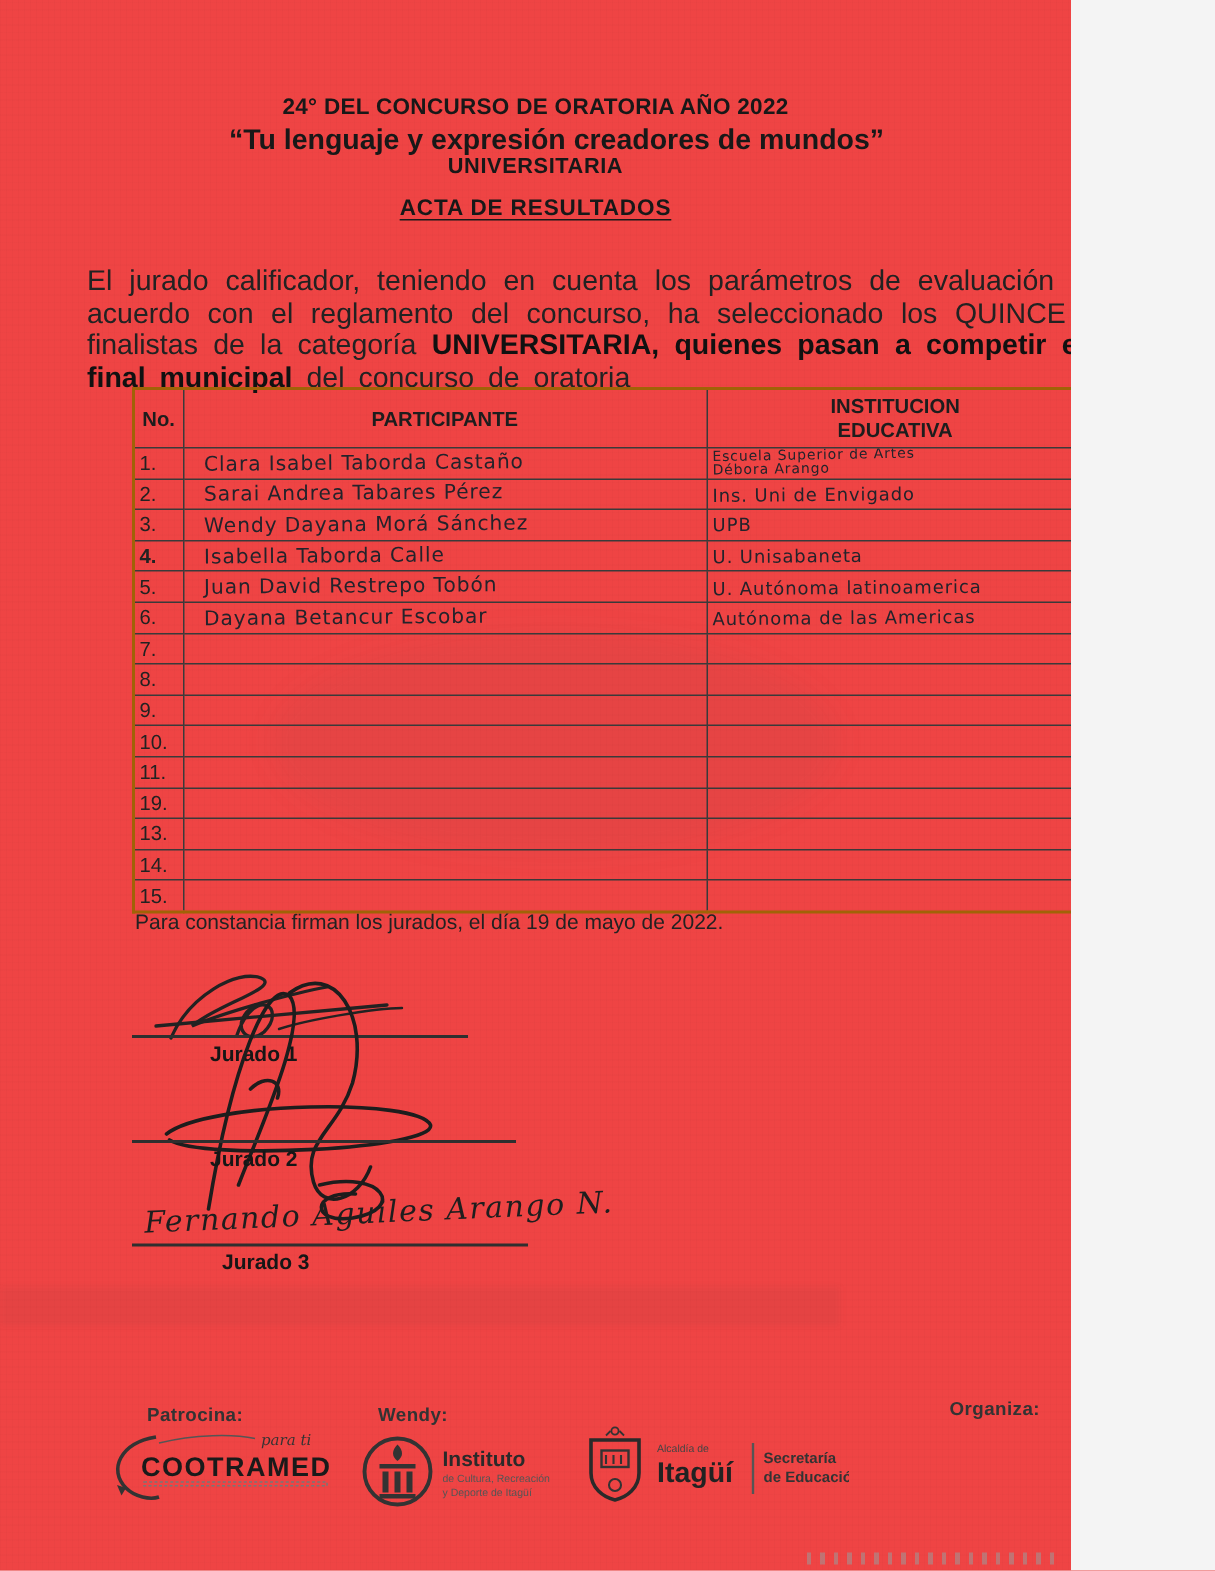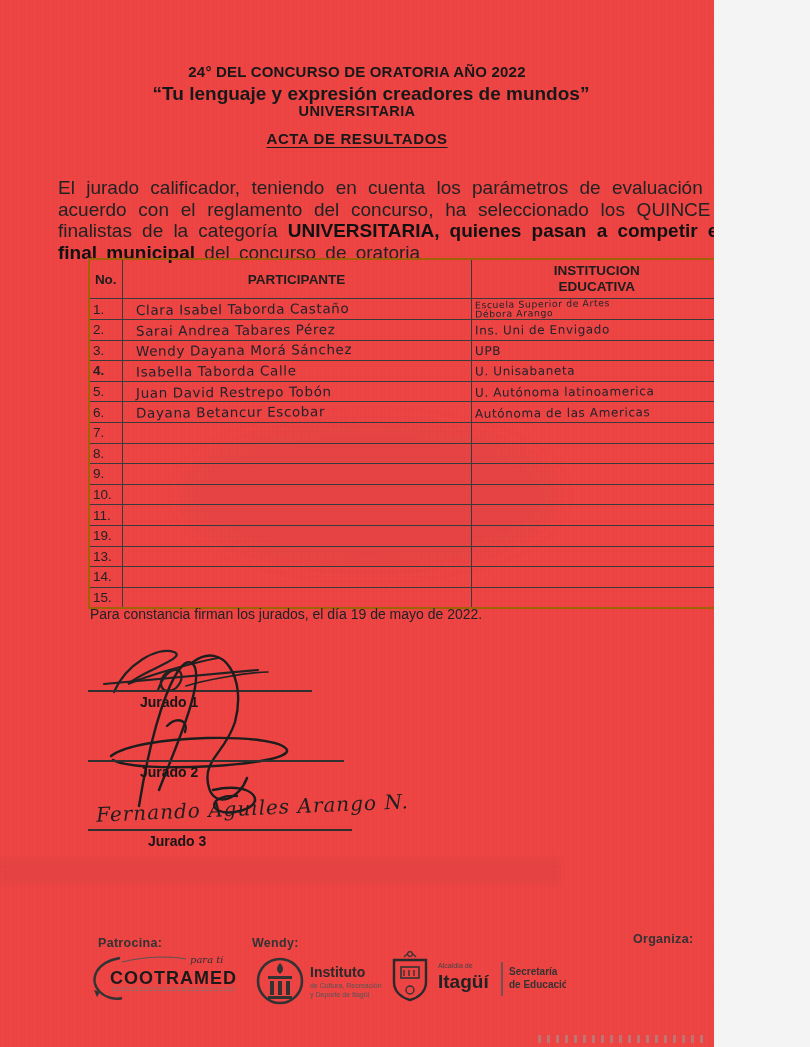--- a/index.html
+++ b/index.html
@@ -198,32 +198,32 @@
   <div class="sig-label" style="left:140px;top:764px;">Jurado 2</div>
 
   <div class="sig-name" style="left:96px;top:796px;">Fernando Aguiles Arango N.</div>
   <div class="sig-line" style="left:88px;top:829px;width:264px;"></div>
   <div class="sig-label" style="left:148px;top:833px;text-align:center;">Jurado 3</div>
 
   <div class="foot-label" style="left:62px;top:936px;padding-left:36px;">Patrocina:</div>
   <div class="foot-label" style="left:252px;top:936px;">Wendy:</div>
   <div class="foot-label" style="left:585px;top:932px;margin-left:48px;">Organiza:</div>
 
-  <div class="logo" style="left:86px;top:950px;">
+  <div class="logo" style="left:70px;top:950px;">
     <svg width="170" height="58" viewBox="0 0 170 58">
       <path d="M34,8 C10,12 2,30 14,42 C20,48 30,50 36,48" fill="none" stroke="#333" stroke-width="2.4"></path>
       <path d="M14,42 l-6,-2 l3,7 z" fill="#333"></path>
       <path d="M36,12 C60,6 86,6 100,9" fill="none" stroke="#555" stroke-width="1"></path>
       <text x="104" y="13" font-family="DejaVu Serif, serif" font-style="italic" font-size="10" fill="#333" id="cootramed-tagline">para ti</text>
       <text x="24" y="34" font-family="Liberation Sans, sans-serif" font-weight="bold" font-size="18" letter-spacing="1" fill="#1a1a1a" id="cootramed-name">COOTRAMED</text>
       <rect x="26" y="38" width="122" height="2.5" fill="none" stroke="#777" stroke-width="1" stroke-dasharray="2,1.5"></rect>
     </svg>
   </div>
 
-  <div class="logo" style="left:255px;top:953px;">
+  <div class="logo" style="left:240px;top:953px;">
     <svg width="150" height="56" viewBox="0 0 150 56">
       <circle cx="25" cy="28" r="22" fill="none" stroke="#333" stroke-width="2.6"></circle>
       <path d="M25,10 c4,4 4,8 0,11 c-4,-3 -4,-7 0,-11 z" fill="#333"></path>
       <rect x="13" y="23" width="24" height="3" fill="#333"></rect>
       <rect x="15" y="28" width="4" height="14" fill="#333"></rect>
       <rect x="23" y="28" width="4" height="14" fill="#333"></rect>
       <rect x="31" y="28" width="4" height="14" fill="#333"></rect>
       <rect x="13" y="43" width="24" height="3" fill="#333"></rect>
       <text x="55" y="24" font-family="Liberation Sans, sans-serif" font-weight="bold" font-size="14" fill="#2a2a2a" id="instituto-name">Instituto</text>
       <text x="55" y="35" font-family="Liberation Sans, sans-serif" font-size="7" fill="#555" id="instituto-line1">de Cultura, Recreación</text>

